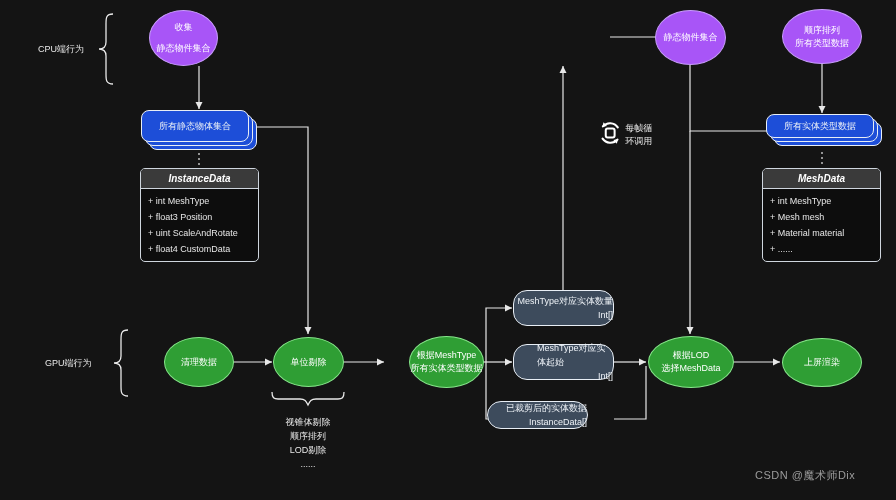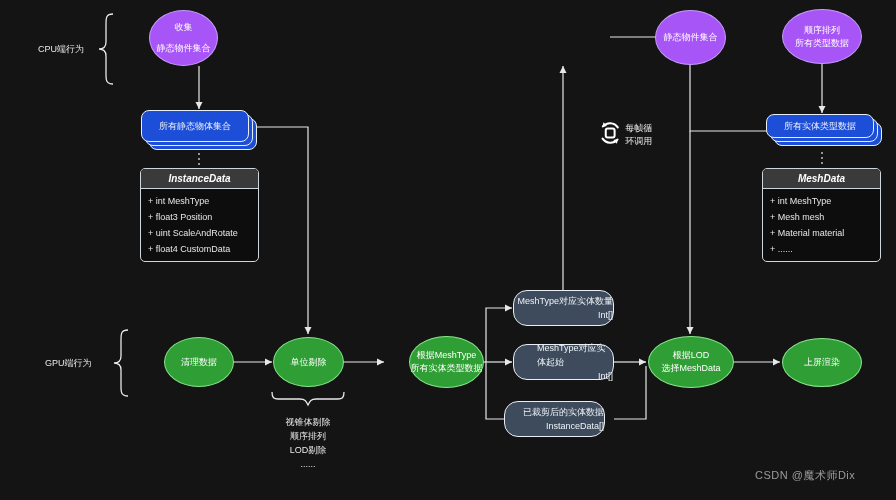--- a/index.html
+++ b/index.html
@@ -182,21 +182,21 @@
   <div class="databox" style="left:513px;top:290px;width:101px;height:36px;">
     <div>MeshType对应实体数量</div>
     <div>Int[]</div>
   </div>
 
   <div class="databox" style="left:513px;top:344px;width:101px;height:36px;padding-left:23px;">
     <div>MeshType对应实体起始</div>
     <div>Int[]</div>
   </div>
 
-  <div class="databox" style="left:504px;top:401px;width:101px;height:36px;">
+  <div class="databox" style="left:487px;top:401px;width:101px;height:28px;">
     <div>已裁剪后的实体数据</div>
     <div>InstanceData[]</div>
   </div>
 
   <div class="label" style="left:258px;top:415px;width:100px;">
     <div>视锥体剔除</div>
     <div>顺序排列</div>
     <div>LOD剔除</div>
     <div>......</div>
   </div>

